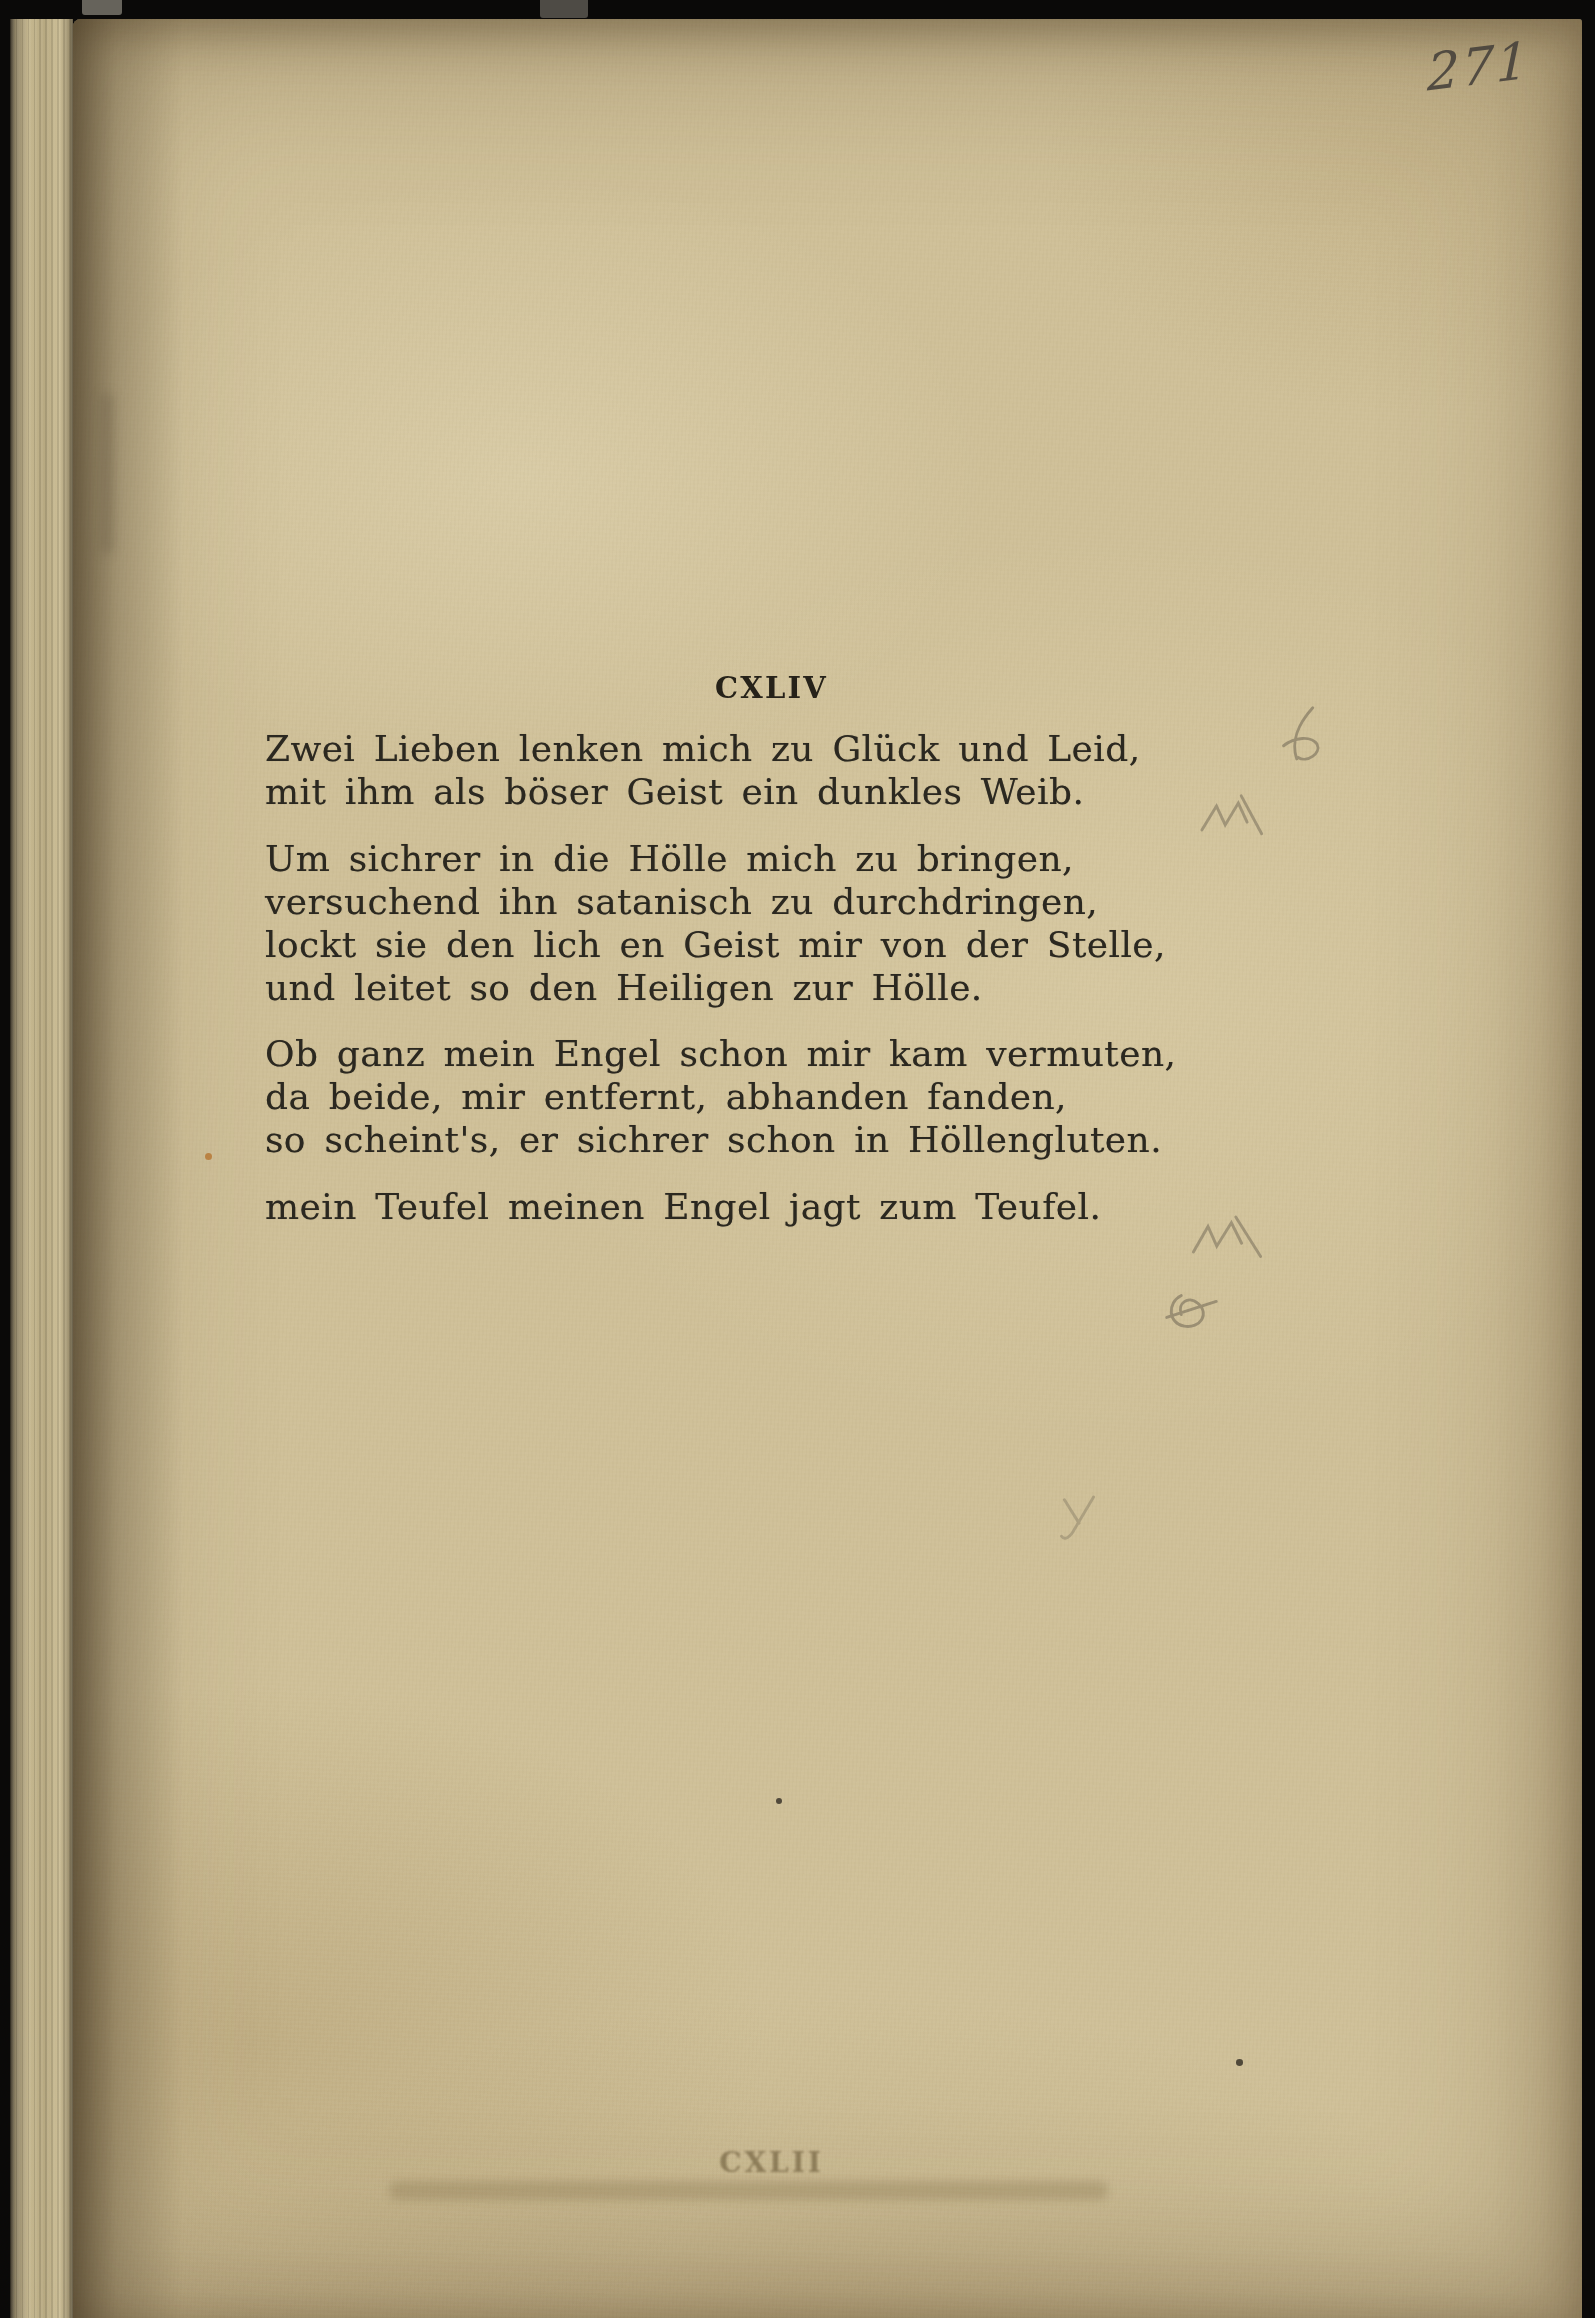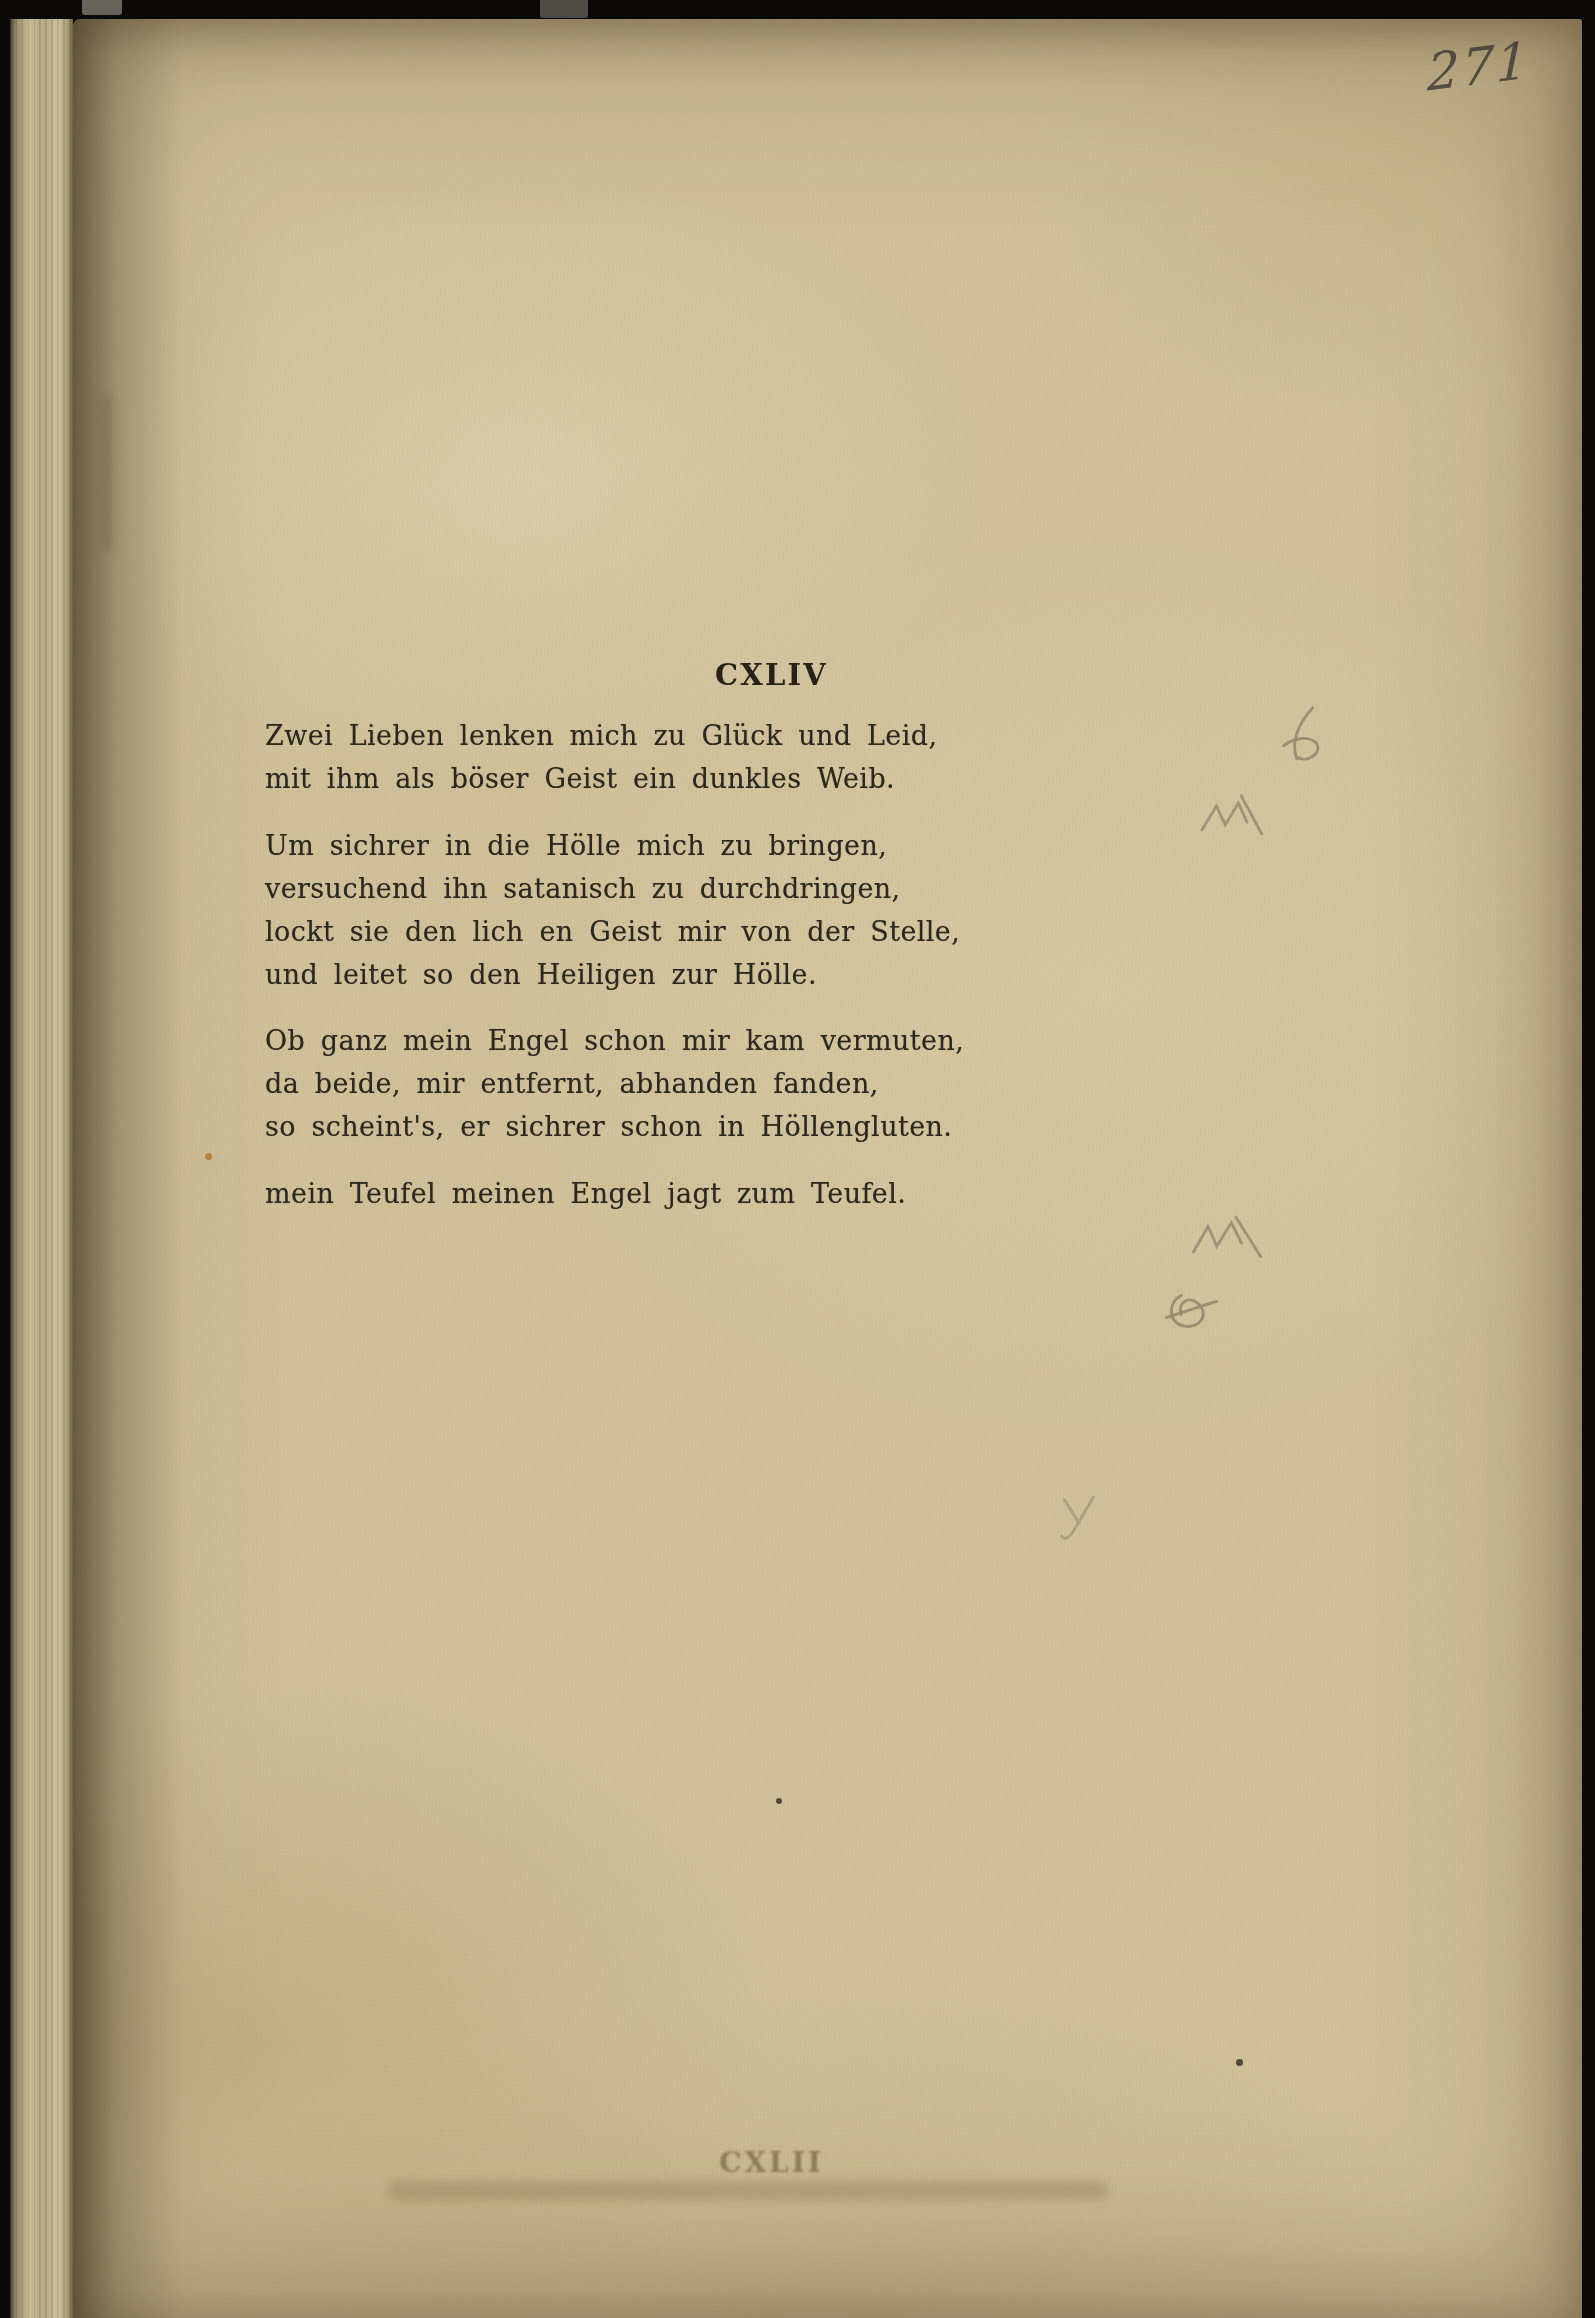--- a/index.html
+++ b/index.html
@@ -81,30 +81,30 @@
 
   
   .poem {
     position: absolute;
     left: 192px;
     top: 639px;
     width: 1013px;
     color: #2b2820;
   }
   .poem-heading {
-    margin: 0 0 22px 0;
+    margin: 13px 0 22px 0;
     text-align: center;
     font-size: 29px;
     font-weight: bold;
     letter-spacing: 2.2px;
     color: #262219;
   }
   .stanza { margin: 0 0 23.5px 0; }
   .poem-line {
-    font-size: 27px;
+    font-size: 36px;
     line-height: 43px;
     letter-spacing: 0.4px;
     word-spacing: 6.6px;
     white-space: nowrap;
     text-shadow: 0 0 0.7px rgba(43,40,32,0.45);
   }
 
   
   .scribble { position: absolute; }
   .scribble svg { display: block; }

